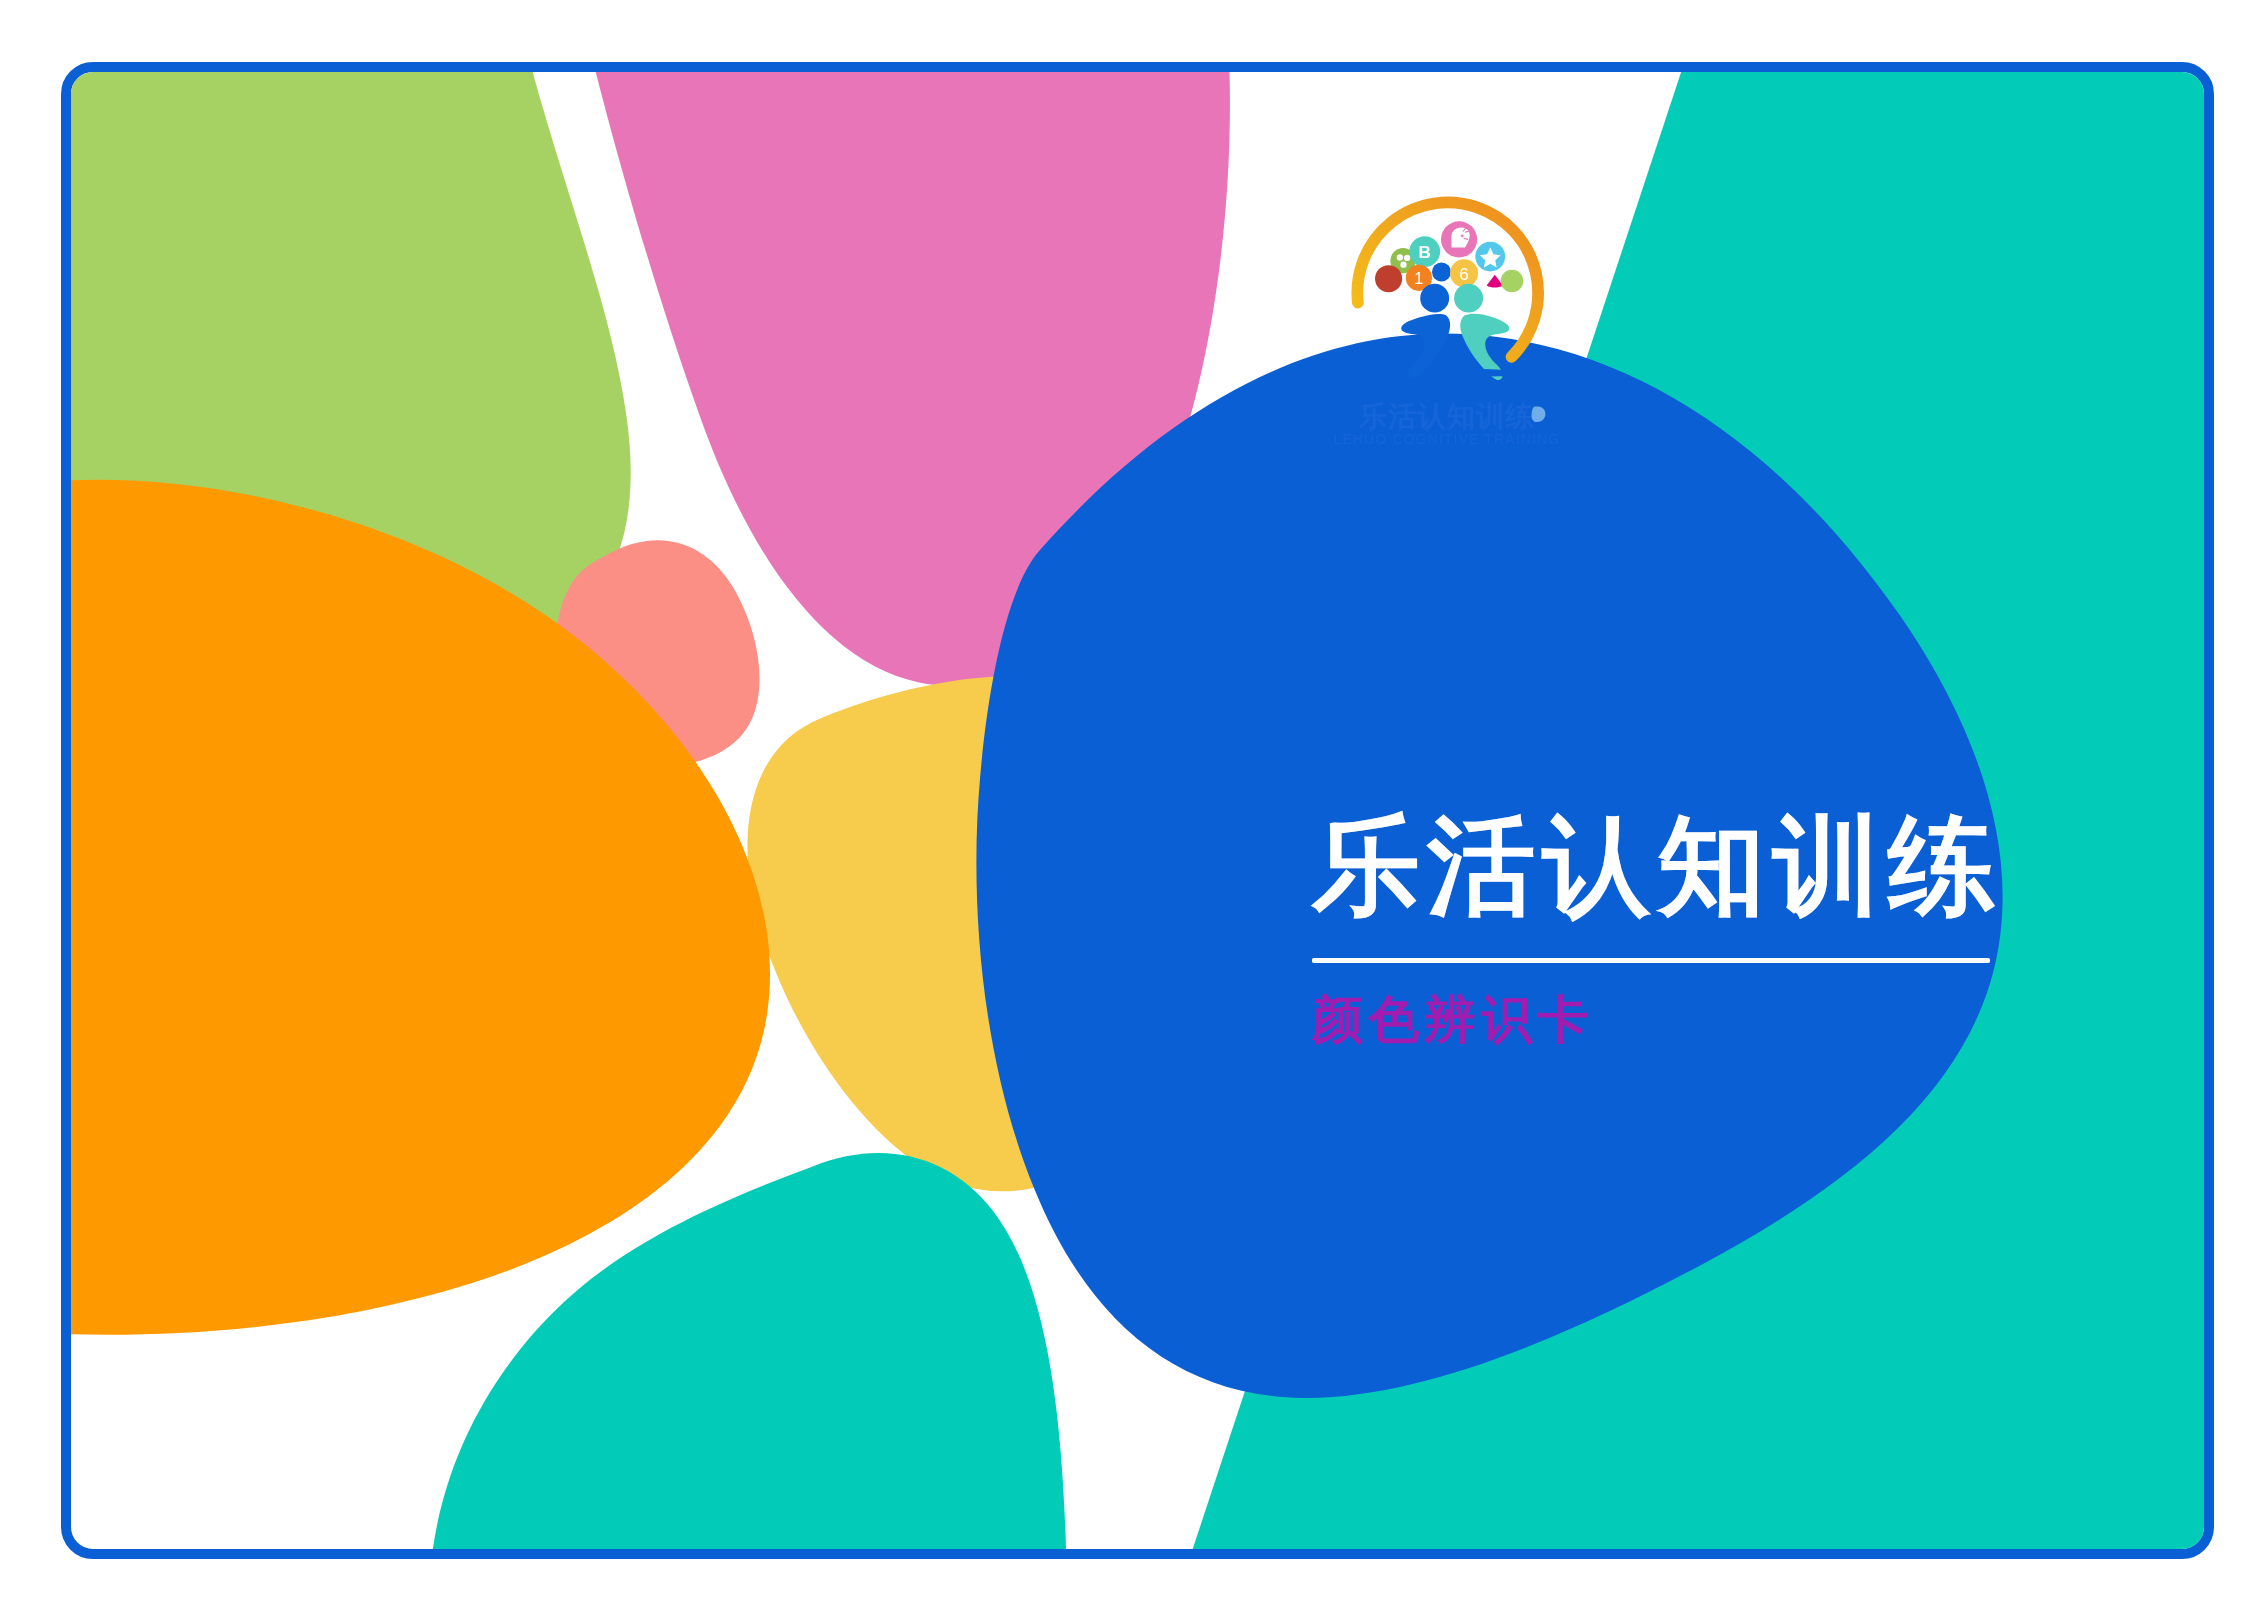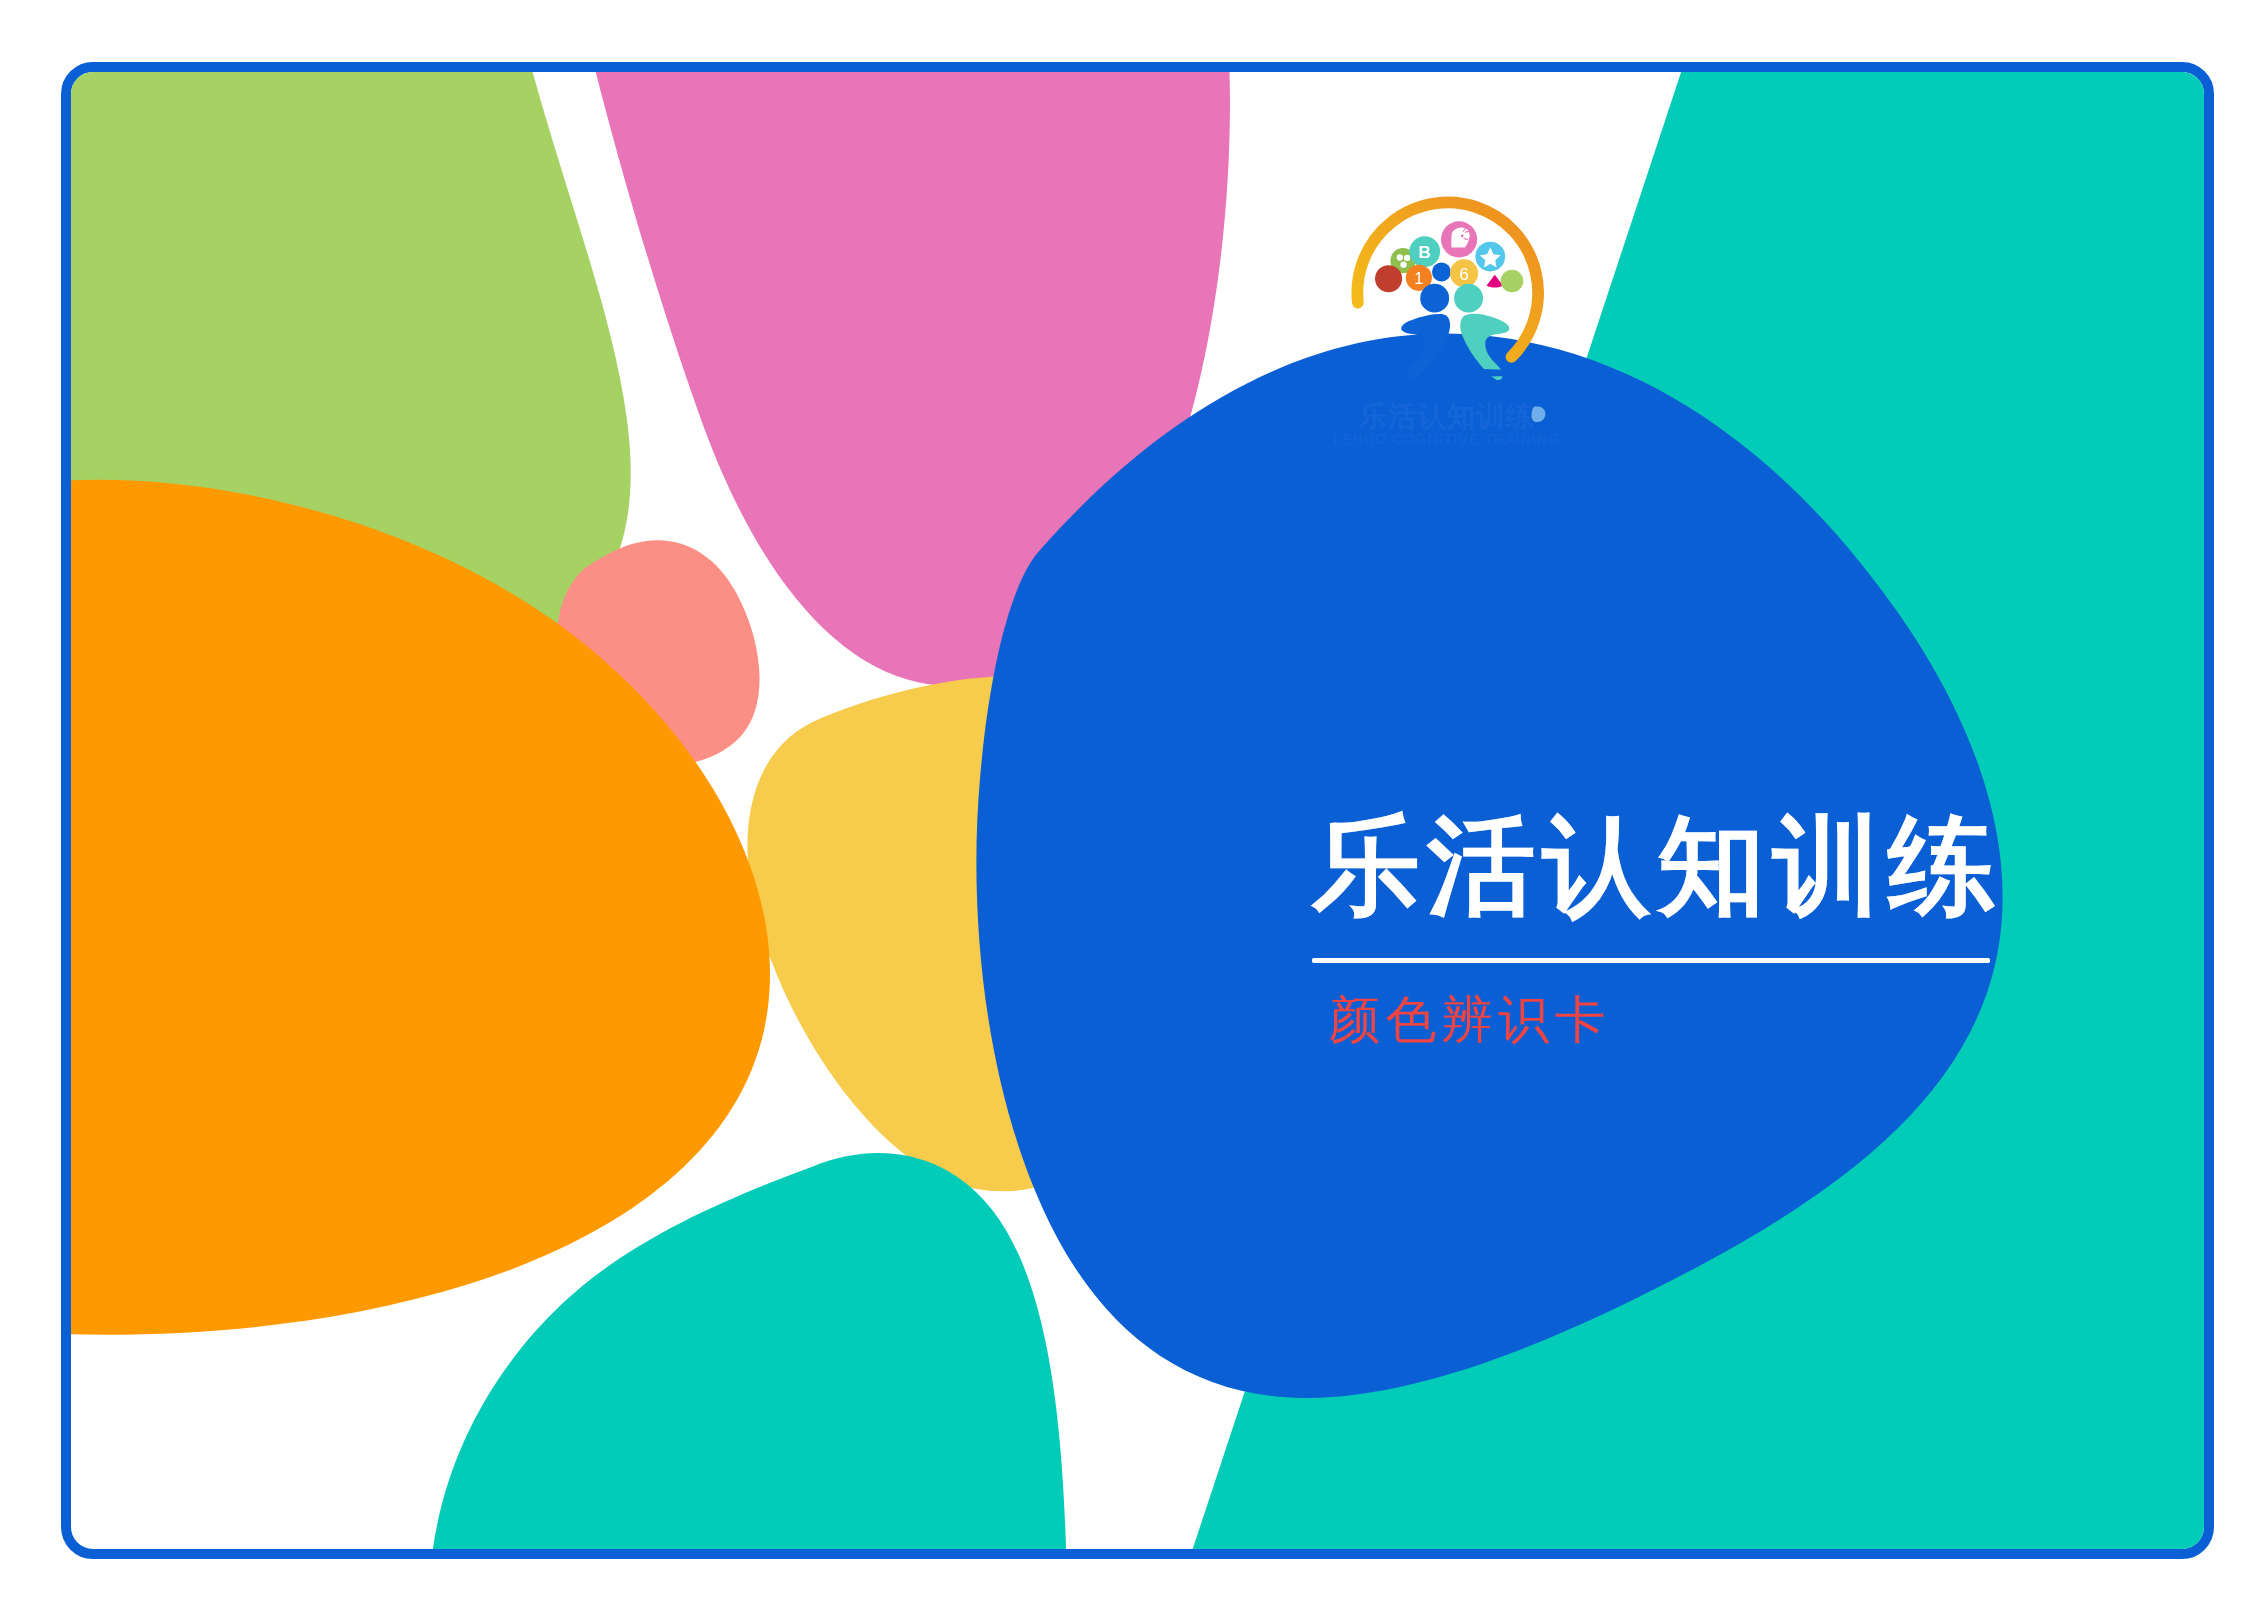--- a/index.html
+++ b/index.html
@@ -52,27 +52,27 @@
     text-shadow:0 0 0.5px rgba(255,255,255,.4);
   }
   .title-rule{
     margin:35px 0 29px 0;
     height:4.1px;
     width:678px;
     background:#ffffff;
     border-radius:1.8px;
   }
   .title-sub{
-    color:#ef4444;
+    color:#a21caf;
     font-size:51px;
     line-height:1.1;
     letter-spacing:5.4px;
     white-space:nowrap;
-    margin:17px;
-    font-weight:normal;
+    margin:0;
+    font-weight:bold;
   }
 </style>
 </head>
 <body>
 
 <div class="card">
 
   <div class="frame">
 
     <div class="shapes">

